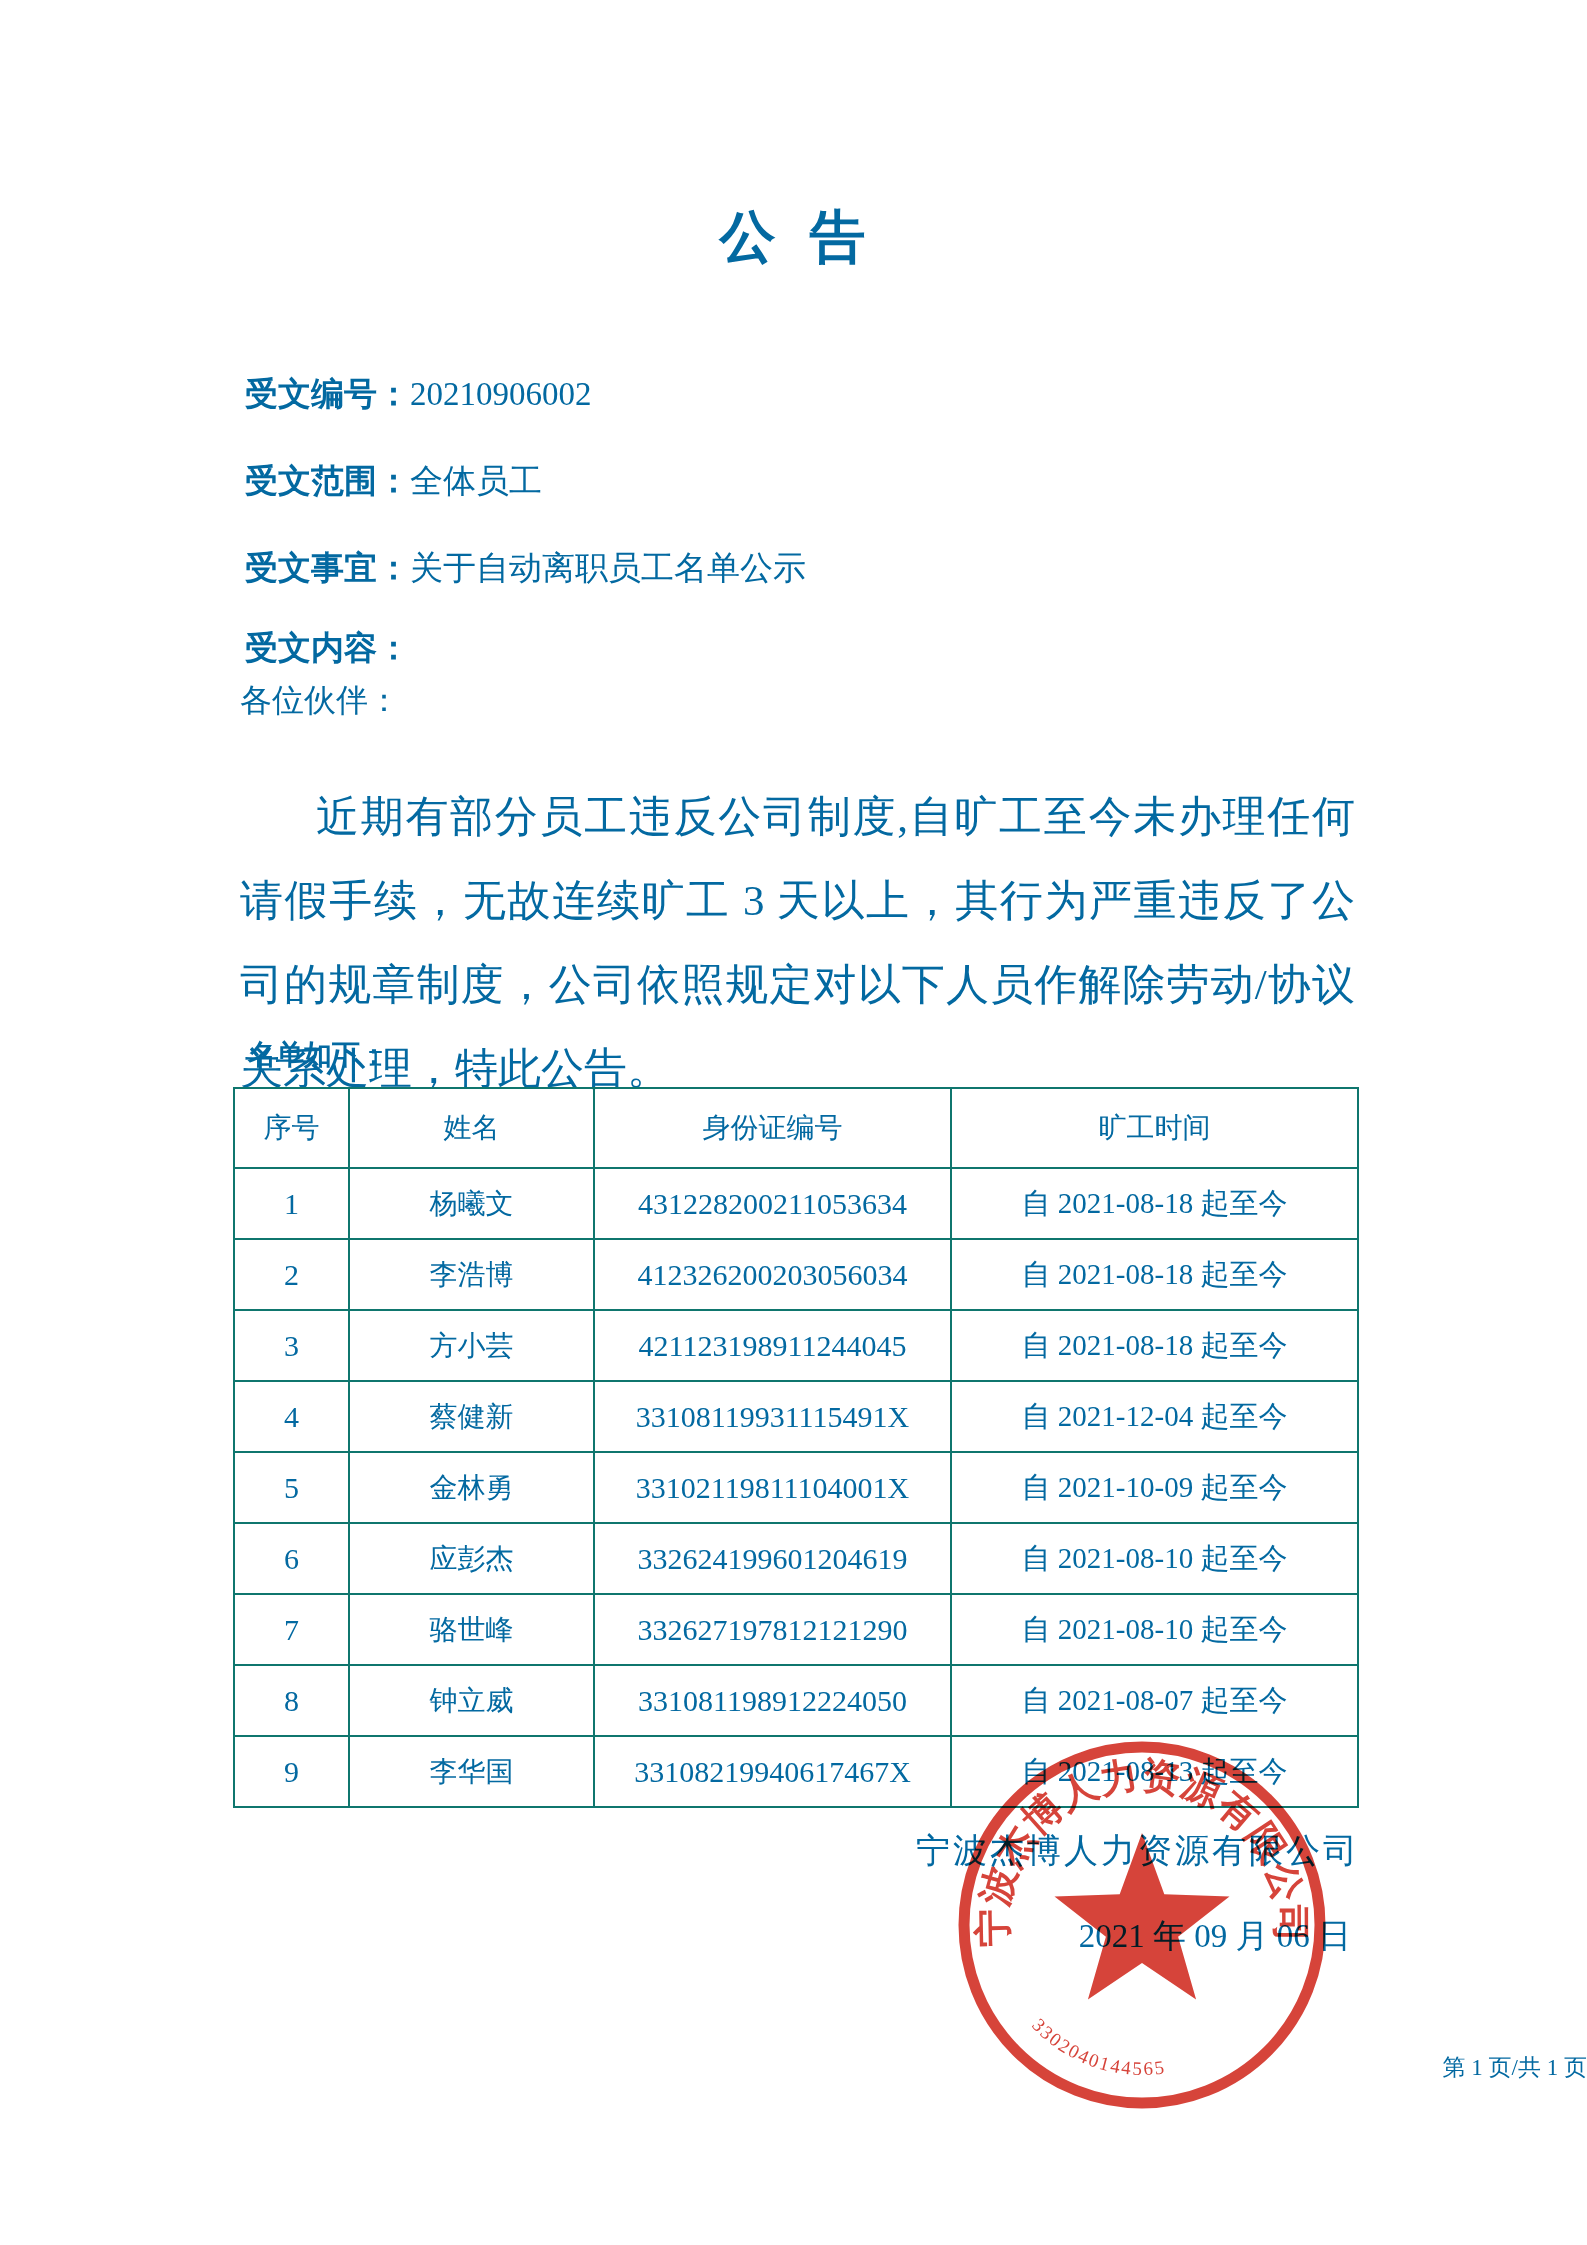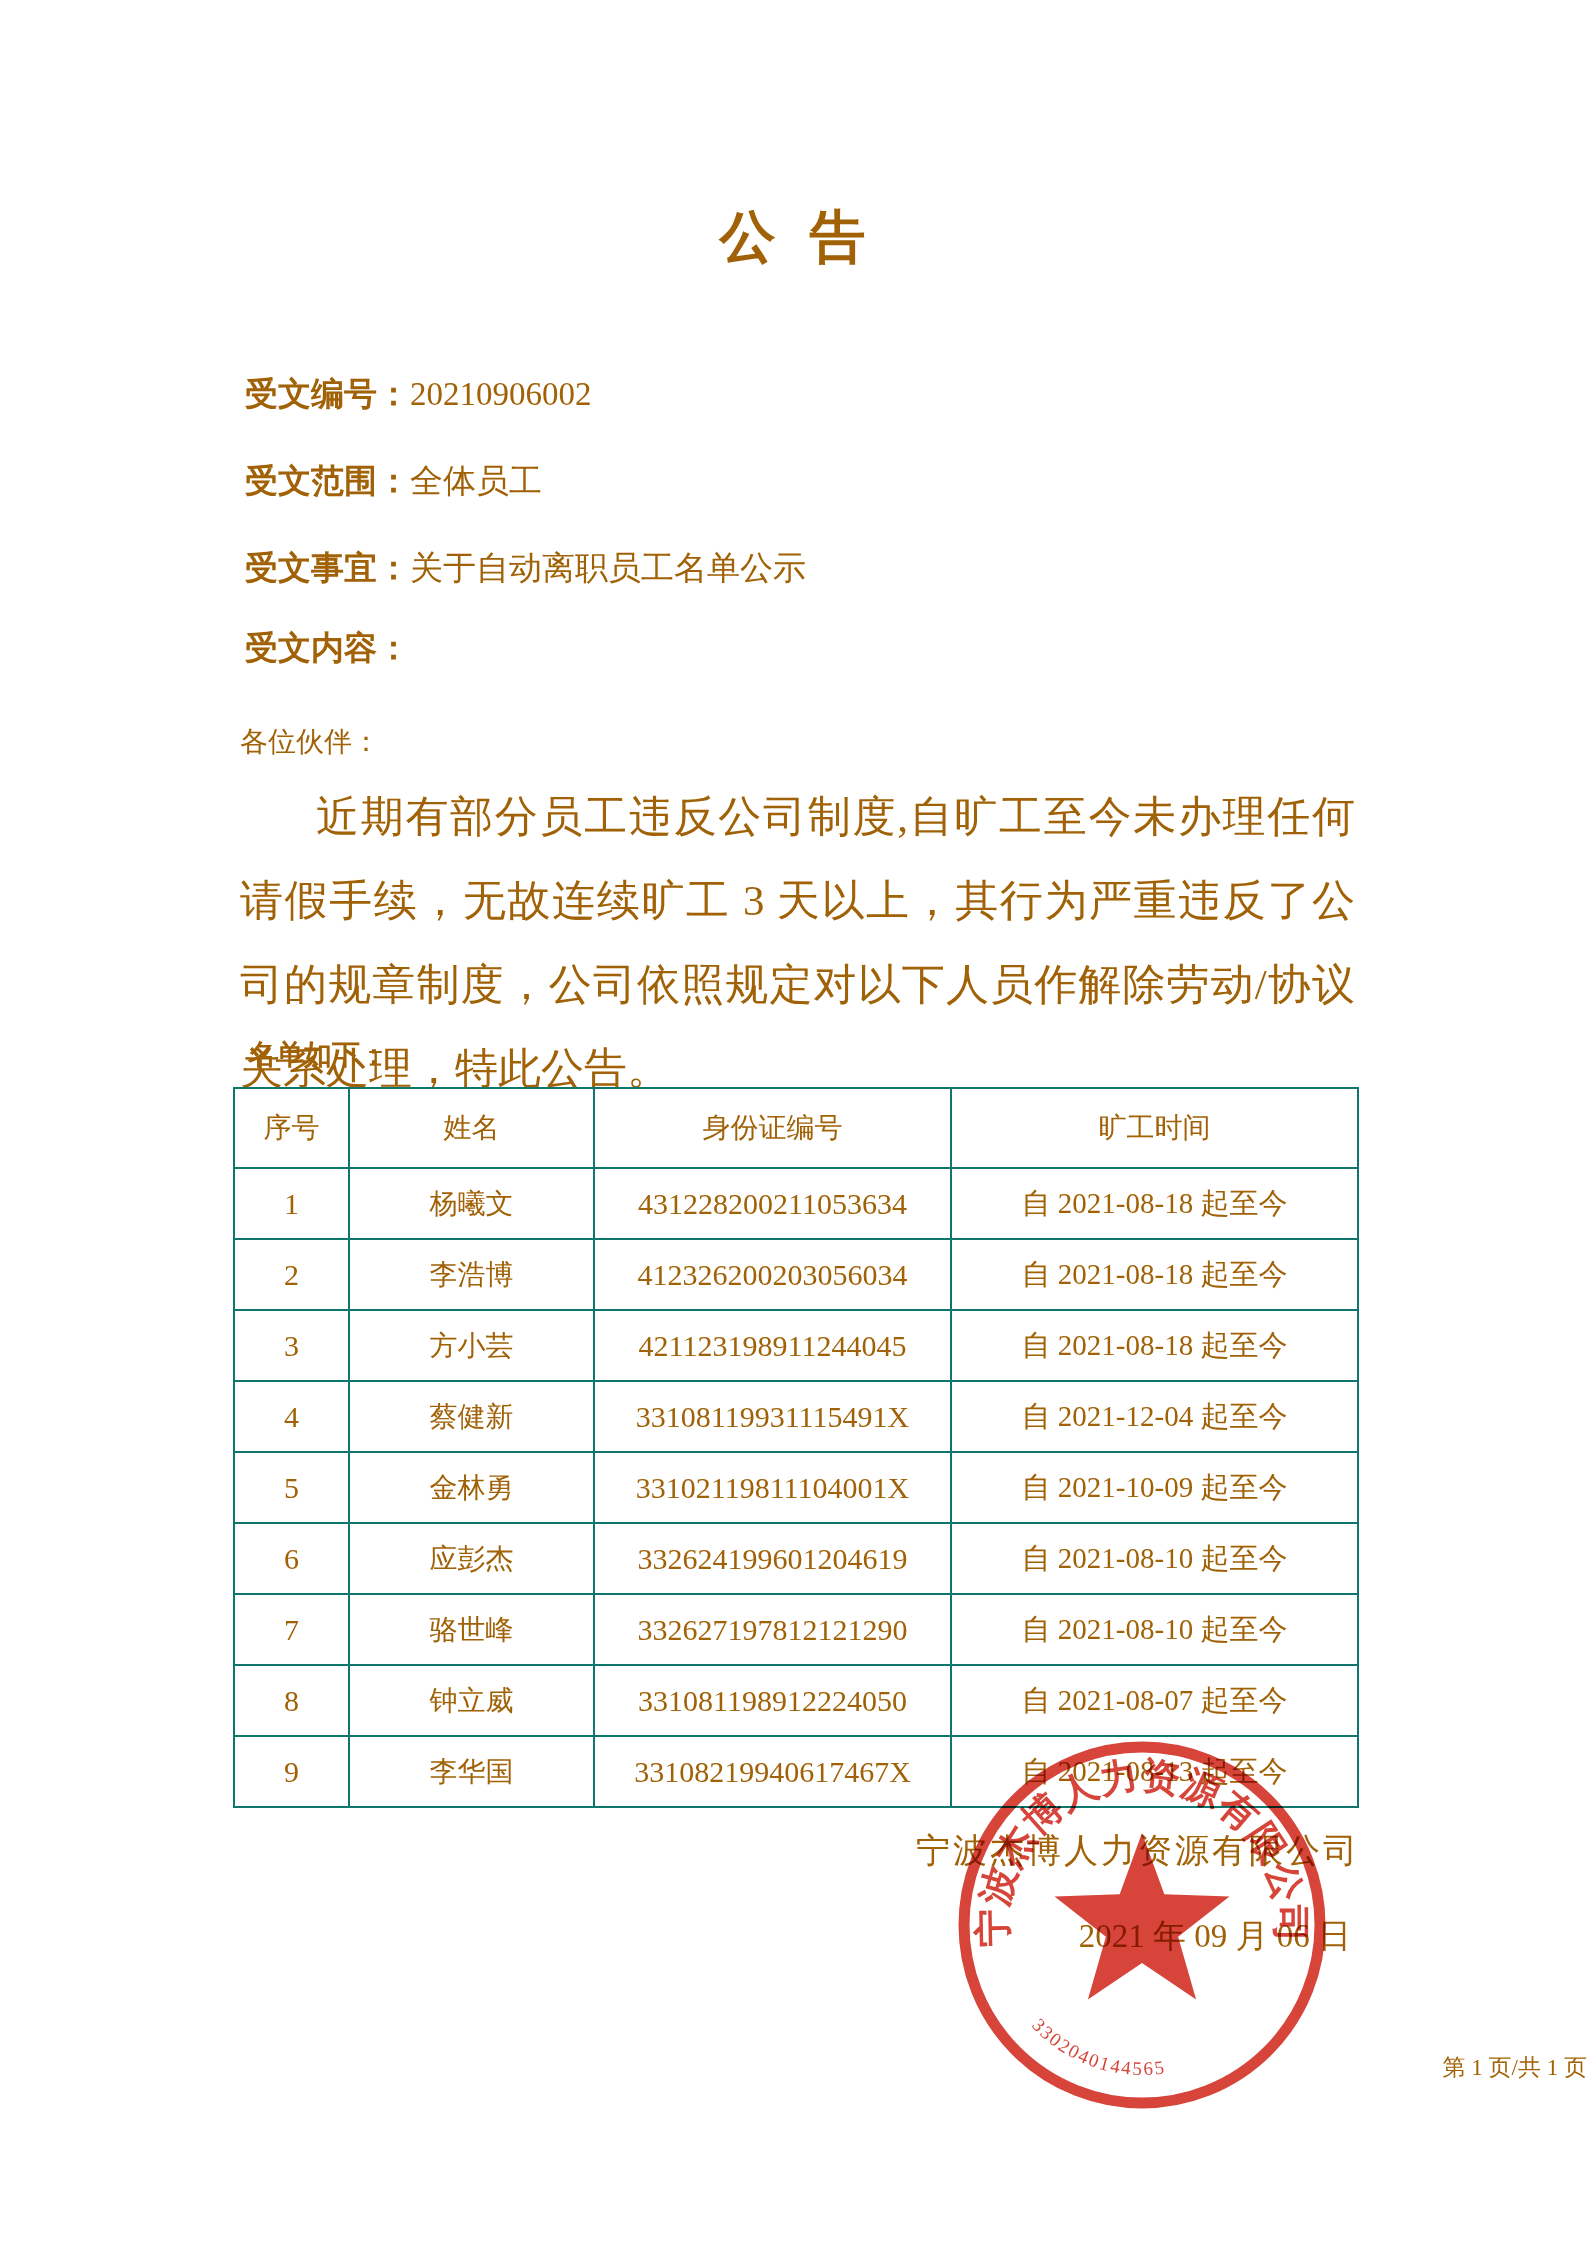--- a/index.html
+++ b/index.html
@@ -1,32 +1,32 @@
 <!DOCTYPE html>
 <html><head>
 <meta charset="utf-8">
 <style>
   html,body { margin:0; padding:0; background:#ffffff; }
   .page {
     position:relative; width:1587px; height:2245px; background:#ffffff;
-    font-family:"Liberation Serif","DejaVu Serif",serif; color:#a16207;
+    font-family:"Liberation Serif","DejaVu Serif",serif; color:#0369a1;
     overflow:hidden;
   }
   .doc-title {
     position:absolute; top:200px; left:0; width:100%;
     text-align:center; font-size:56px; font-weight:bold; word-spacing:16px;
     letter-spacing:2px;
   }
   .meta-line { position:absolute; left:245px; font-size:33px; white-space:nowrap; line-height:40px; }
   .meta-label { font-weight:bold; }
   .meta-1 { top:374px; }
   .meta-2 { top:461px; }
   .meta-3 { top:548px; }
   .meta-4 { top:628px; }
-  .salutation { position:absolute; left:240px; top:723px; font-size:28px; }
+  .salutation { position:absolute; left:240px; top:679px; font-size:32px; }
   .body-par {
     position:absolute; left:240px; top:775px; width:1115px;
     font-size:43px; line-height:84px; text-align:justify; text-indent:76px;
   }
   .list-heading { position:absolute; left:248px; top:1036px; font-size:28px; font-weight:bold; }
   table.roster {
     position:absolute; left:233px; top:1087px; width:1124px;
     border-collapse:collapse; table-layout:fixed;
   }
   .roster th, .roster td {

